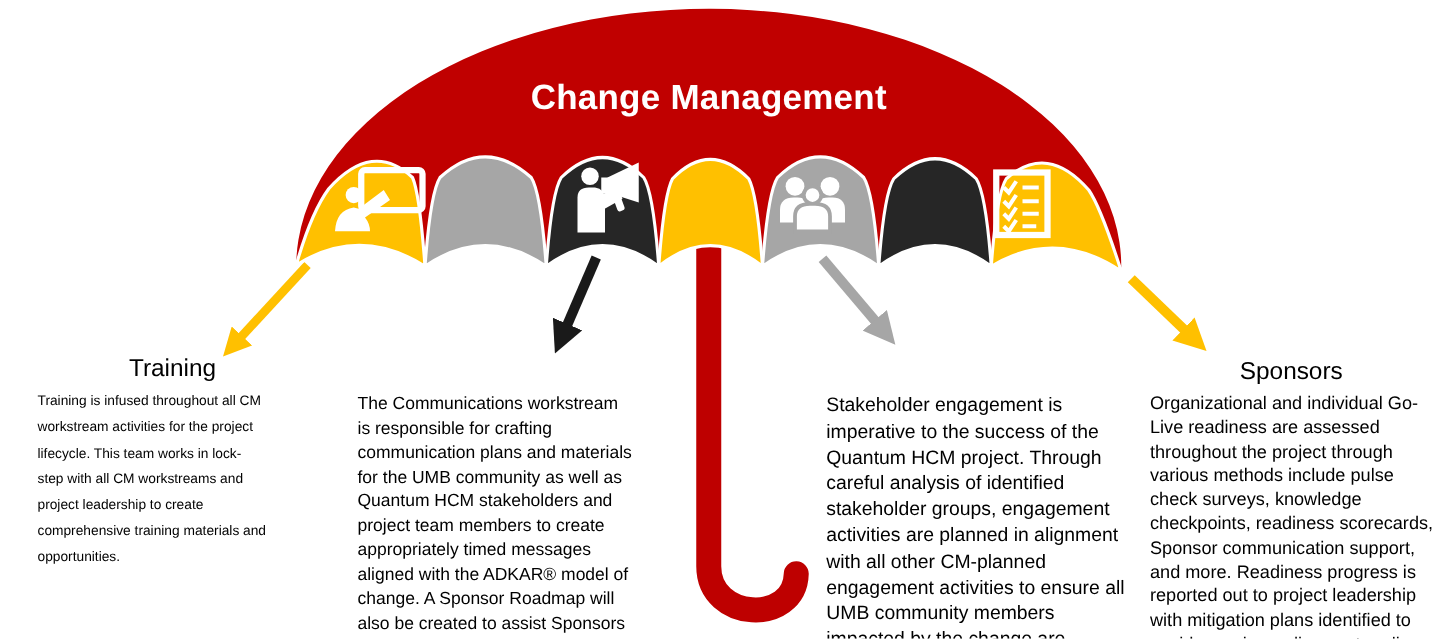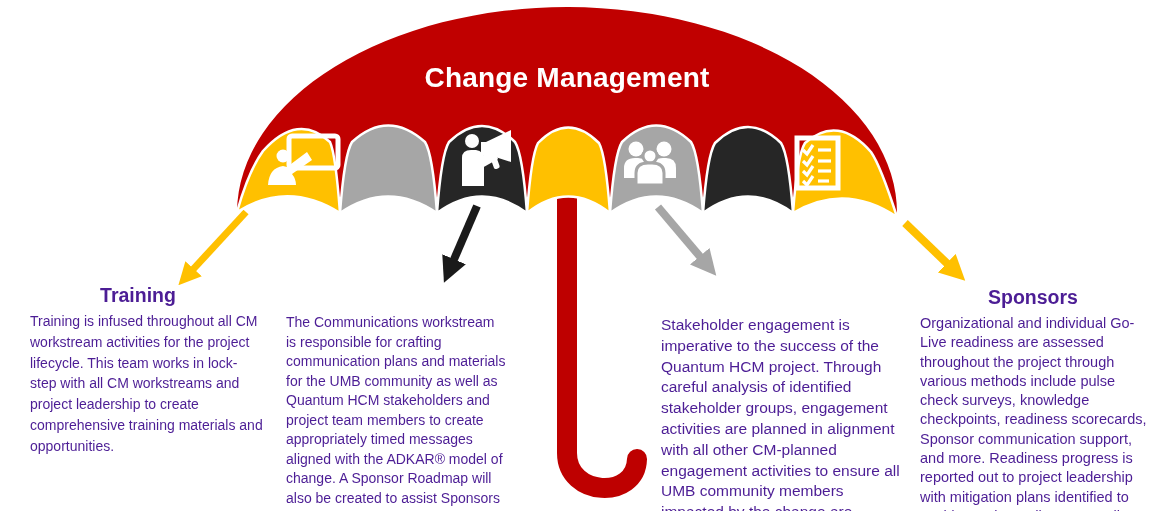--- a/index.html
+++ b/index.html
@@ -1,29 +1,29 @@
 <!DOCTYPE html>
 <html><head>
 <meta charset="utf-8">
 <style>
   html,body{margin:0;padding:0;background:#fff;}
   #stage{
     position:relative;width:1161px;height:511px;overflow:hidden;background:#fff;
-    font-family:"Liberation Sans",sans-serif;color:#4c1d95;
+    font-family:"Liberation Sans",sans-serif;color:#000000;
   }
   #umbrella-svg{position:absolute;left:0;top:0;}
   .svg-title{font-family:"Liberation Sans",sans-serif;font-weight:bold;font-size:28px;letter-spacing:.2px;}
   .col-heading{
     position:absolute;transform:translateX(-50%);white-space:nowrap;
-    font-weight:bold;font-size:19.5px;line-height:22px;text-align:center;
+    font-weight:normal;font-size:19.5px;line-height:22px;text-align:center;
   }
   .col-body{
     position:absolute;white-space:pre-line;text-align:left;
   }
-  .body-1{left:30px;top:311px;width:266px;font-size:14px;line-height:20.8px;}
+  .body-1{left:30px;top:311px;width:266px;font-size:11px;line-height:20.8px;}
   .body-2{left:286px;top:313px;width:236px;font-size:14px;line-height:19.5px;}
   .body-3{left:661px;top:315px;width:266px;font-size:15.5px;line-height:20.8px;}
   .body-4{left:920px;top:314px;width:244px;font-size:14.5px;line-height:19.3px;}
   .head-1{left:138px;top:284px;}
   .head-2{left:401px;top:285px;}
   .head-3{left:748px;top:286px;}
   .head-4{left:1033px;top:286px;}
 </style>
 </head>
 <body>

